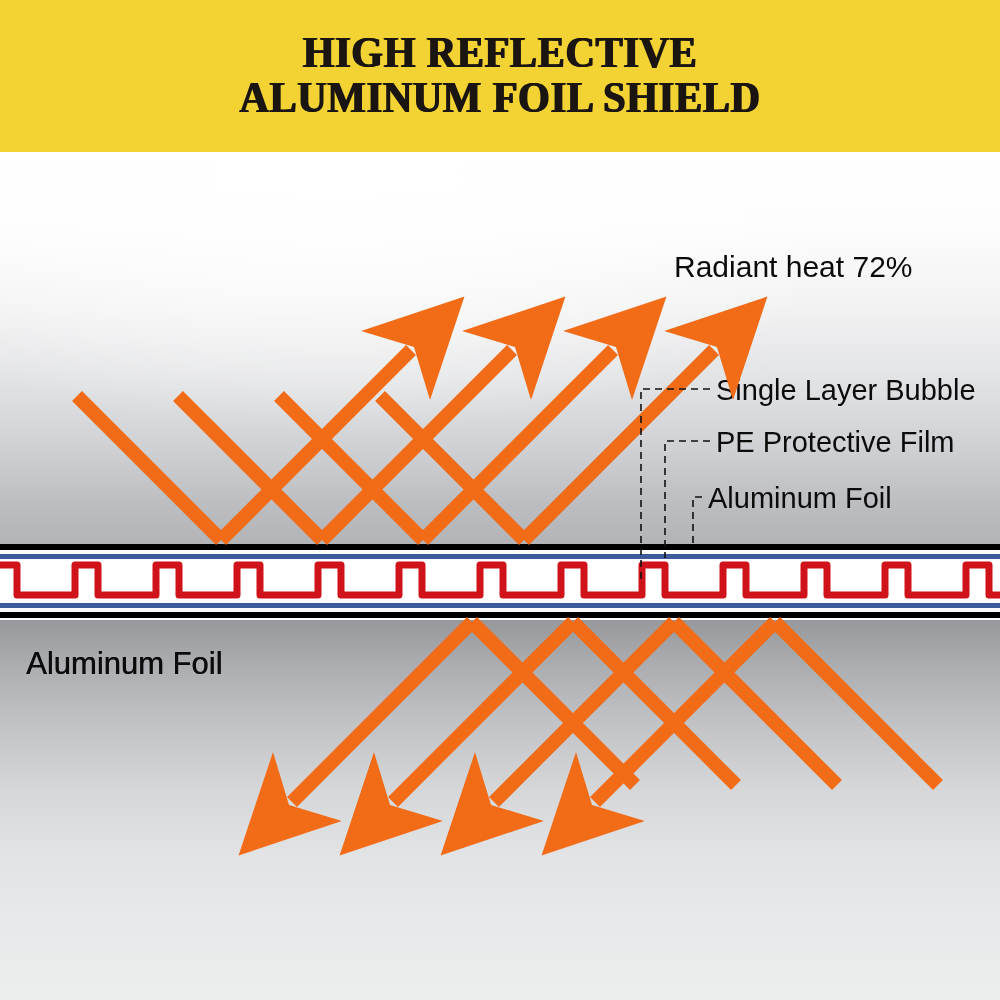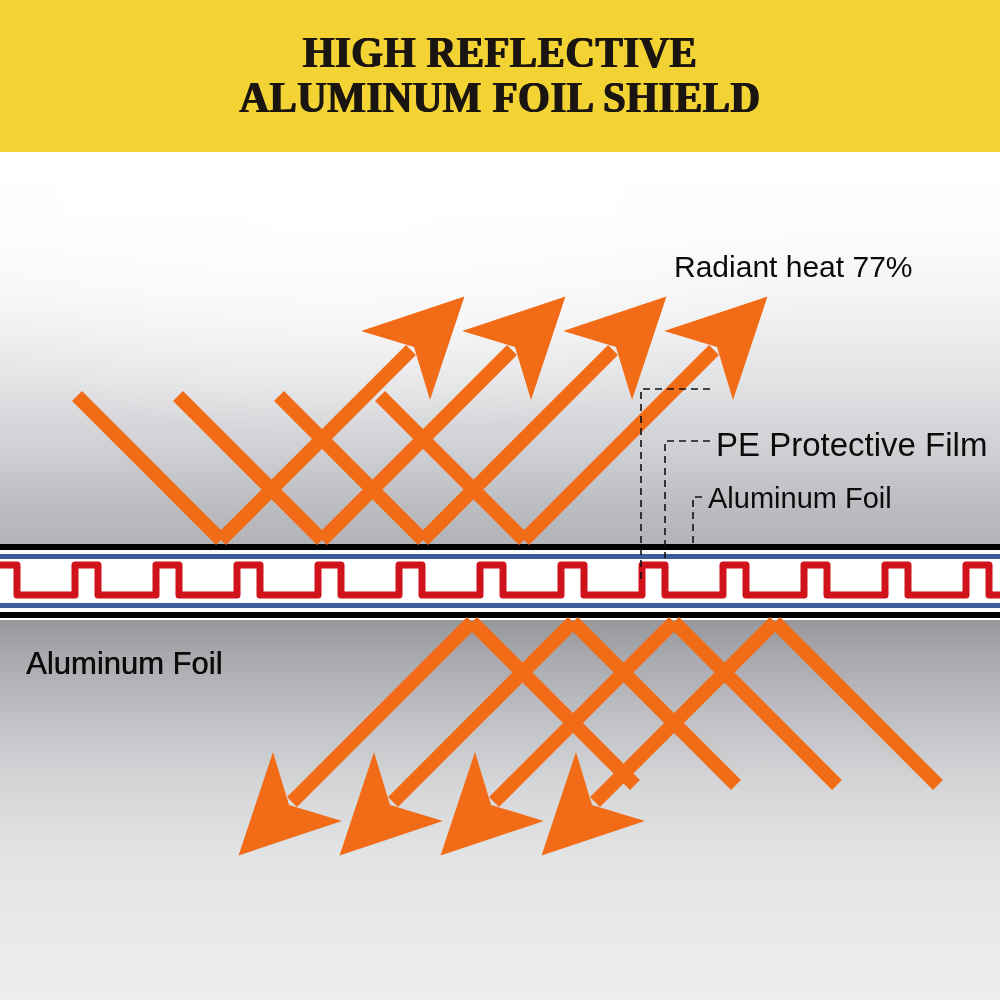--- a/index.html
+++ b/index.html
@@ -146,21 +146,21 @@
     font-size: 30px;
   }
   #label-single-layer-bubble {
     left: 716px;
     top: 374px;
     font-size: 29px;
   }
   #label-pe-film {
     left: 716px;
     top: 426px;
-    font-size: 33px;
+    font-size: 29px;
   }
   #label-aluminum-foil-top {
     left: 708px;
     top: 482px;
     font-size: 29px;
   }
   #label-aluminum-foil-left {
     left: 26px;
     top: 646px;
     font-size: 31px;
@@ -248,18 +248,19 @@
   </svg>
 
   <svg class="overlay" id="leaders-svg" viewBox="0 0 1000 1000">
     <g stroke="#111111" stroke-width="1.6" fill="none" stroke-dasharray="7 5">
       <path id="leader-bubble" d="M 710 389 L 641 389 L 641 583"></path>
       <path id="leader-pe" d="M 710 441 L 665 441 L 665 558"></path>
       <path id="leader-foil" d="M 702 497 L 693 497 L 693 546"></path>
     </g>
   </svg>
 
-  <div class="lbl" id="label-radiant-heat">Radiant heat 77%</div>
+  <div class="lbl" id="label-radiant-heat">Radiant heat 72%</div>
+  <div class="lbl" id="label-single-layer-bubble">Single Layer Bubble</div>
   <div class="lbl" id="label-pe-film">PE Protective Film</div>
   <div class="lbl" id="label-aluminum-foil-top">Aluminum Foil</div>
   <div class="lbl" id="label-aluminum-foil-left">Aluminum Foil</div>
 
 </div>
 
 </body></html>

